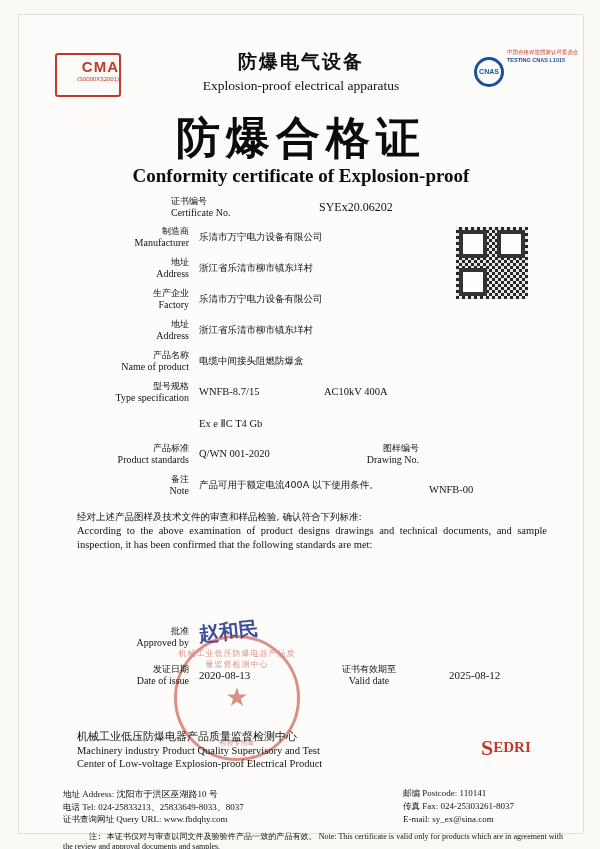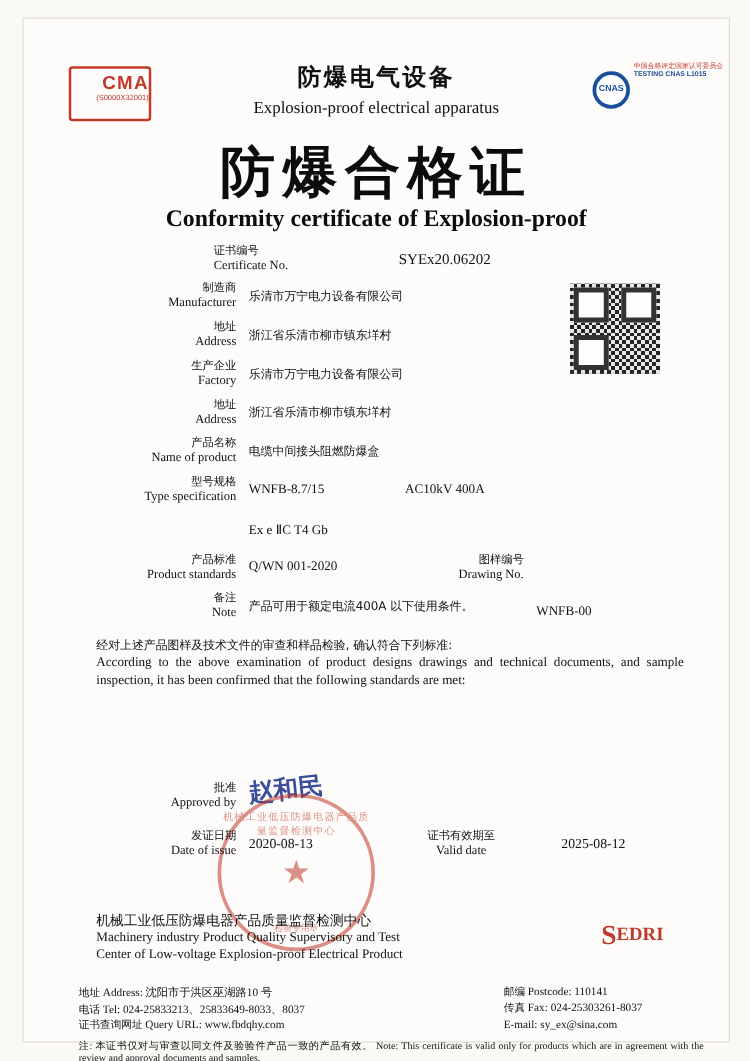--- a/index.html
+++ b/index.html
@@ -152,21 +152,21 @@
   
   .contact{position:absolute;left:44px;top:773px;width:500px;}
   .c-row{position:relative;height:13px;font-family:"Liberation Serif",serif;font-size:9px;}
   .c-l{position:absolute;left:0;top:0;white-space:nowrap;}
   .c-r{position:absolute;left:340px;top:0;white-space:nowrap;}
   .c-cn{font-family:"DejaVu Sans",sans-serif;font-size:8.5px;}
   .note{
     position:absolute;left:44px;top:817px;width:500px;
     font-family:"Liberation Serif",serif;font-size:8px;line-height:10px;text-align:justify;
   }
-  .note .cn{font-family:Liberation Serif, serif;font-size:8px;}
+  .note .cn{font-family:Liberation Mono, monospace;font-size:8px;margin-left:26px;}
 </style>
 </head>
 <body>
 
 <div class="page">
   <div class="sheet">
 
     <div class="hdr">
       <div class="cma">
         <div class="cma-t">CMA</div>

